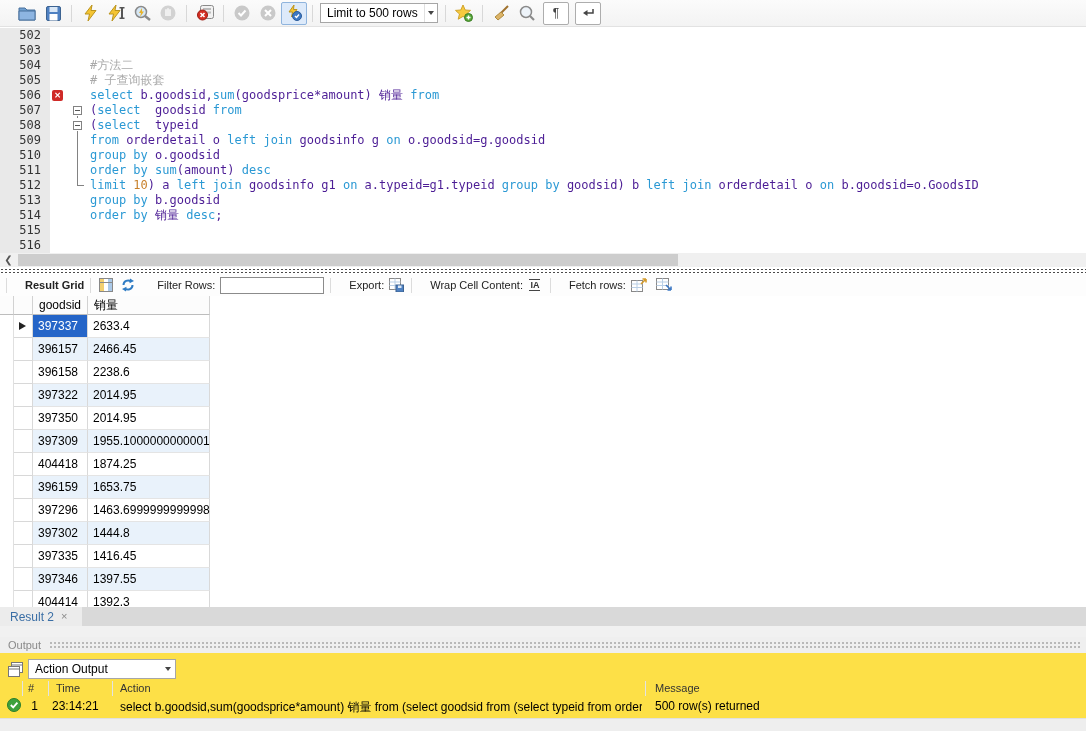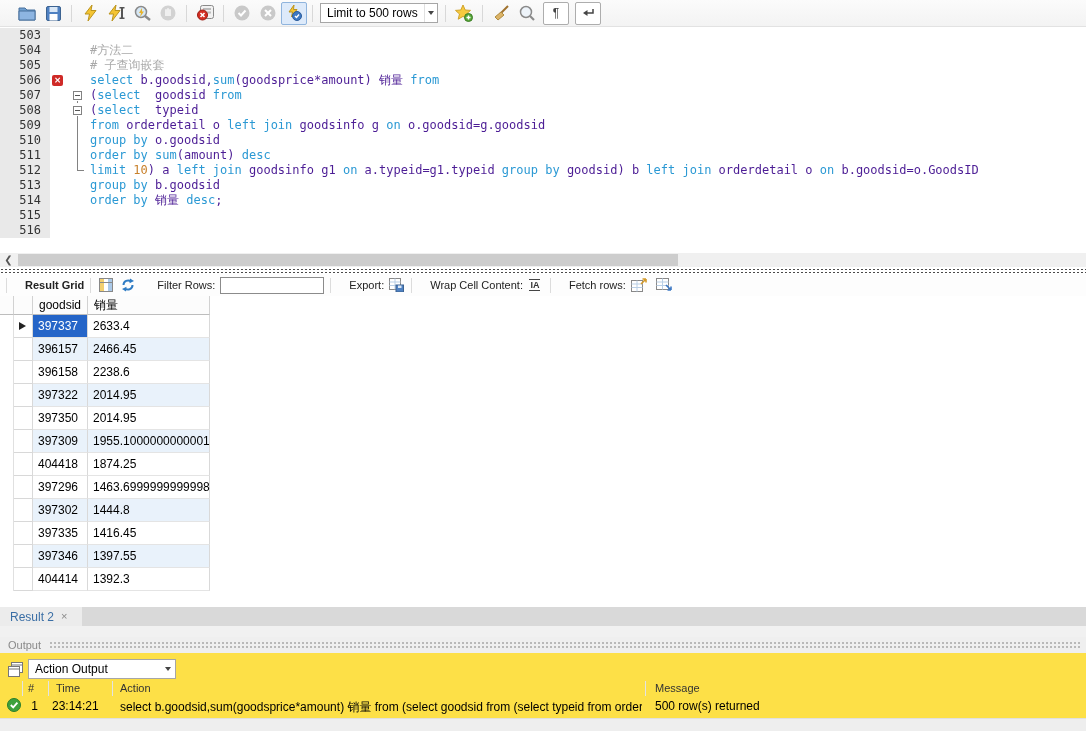--- a/index.html
+++ b/index.html
@@ -221,20 +221,26 @@
     <svg width="13" height="11">
         <path d="M11 1 v4 H4" fill="none" stroke="#444" stroke-width="1.5"></path>
         <polygon points="5.5,2 5.5,8 1,5" fill="#444"></polygon>
       </svg>
   </div>
 </div>
 
 <div class="editor">
   <div>
       <div class="line">
+        <span class="lnum">502</span>
+        <span class="lmark"></span>
+        <span class="lfold"></span>
+        <span class="ltext"></span>
+      </div>
+      <div class="line">
         <span class="lnum">503</span>
         <span class="lmark"></span>
         <span class="lfold"></span>
         <span class="ltext"></span>
       </div>
       <div class="line">
         <span class="lnum">504</span>
         <span class="lmark"></span>
         <span class="lfold"></span>
         <span class="ltext"><span class="com">#方法二</span></span>
@@ -443,20 +449,26 @@
         <div class="c c0"></div>
         <div class="c c1"></div>
         <div class="c c2">397309</div>
         <div class="c c3">1955.1000000000001</div>
       </div>
       <div class="g-row">
         <div class="c c0"></div>
         <div class="c c1"></div>
         <div class="c c2">404418</div>
         <div class="c c3">1874.25</div>
+      </div>
+      <div class="g-row alt">
+        <div class="c c0"></div>
+        <div class="c c1"></div>
+        <div class="c c2">396159</div>
+        <div class="c c3">1653.75</div>
       </div>
       <div class="g-row">
         <div class="c c0"></div>
         <div class="c c1"></div>
         <div class="c c2">397296</div>
         <div class="c c3">1463.6999999999998</div>
       </div>
       <div class="g-row alt">
         <div class="c c0"></div>
         <div class="c c1"></div>

